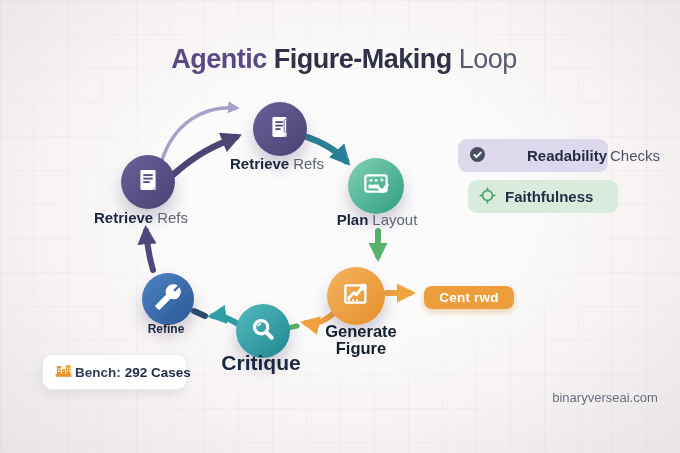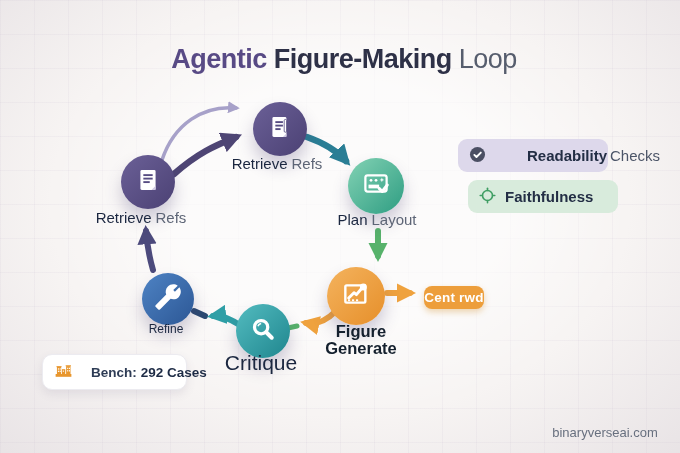--- a/index.html
+++ b/index.html
@@ -30,44 +30,44 @@
 
   .node{position:absolute;border-radius:50%;display:flex;align-items:center;justify-content:center;z-index:3;
         box-shadow:0 10px 16px rgba(70,60,110,.25);}
   .node-purple{background:linear-gradient(135deg,#6b6097,#4b4174);}
   .node-green {background:linear-gradient(135deg,#83d2b4,#2e9d82);}
   .node-orange{background:linear-gradient(135deg,#f4b35e,#e68f2a);}
   .node-teal  {background:linear-gradient(135deg,#53bcc0,#1f868e);}
   .node-blue  {background:linear-gradient(135deg,#4e83c4,#2c5795);}
 
   .node-label{position:absolute;width:150px;text-align:center;font-size:15px;z-index:4;white-space:nowrap;}
-  .lbl-b{font-weight:400;color:#1b2740;}
+  .lbl-b{font-weight:700;color:#1b2740;}
   .lbl-l{font-weight:500;color:#5d6576;margin-left:4px;}
   .big-label{font-size:16.5px;line-height:17px;font-weight:800;color:#14202e;}
 
   .chip{position:absolute;display:flex;align-items:center;gap:8px;border-radius:9px;
         padding:0 10px;height:33px;box-sizing:border-box;z-index:4;font-size:15px;}
   .chip-readability{left:458px;top:139px;width:150px;background:#ddd8eb;gap:40px;}
   .chip-faithfulness{left:468px;top:180px;width:150px;background:#d8ebdc;}
   .chip .cb{font-weight:700;color:#232e45;}
   .chip .cl{font-weight:500;color:#4c5568;margin-left:3px;}
 
-  .reward{position:absolute;left:424px;top:286px;width:60px;height:23px;background:#ED9E3B;
+  .reward{position:absolute;left:424px;top:286px;width:90px;height:23px;background:#ED9E3B;
           border-radius:8px;display:flex;align-items:center;justify-content:center;z-index:4;
           color:#fff;font-weight:800;font-size:13.5px;letter-spacing:0.2px;
           box-shadow:0 3px 6px rgba(210,140,40,.35);text-align:center;}
 
   .bench{position:absolute;left:42px;top:354px;width:145px;height:36px;background:#ffffff;
-         border:1px solid #ecebf0;border-radius:10px;display:flex;align-items:center;gap:17px;
+         border:1px solid #ecebf0;border-radius:10px;display:flex;align-items:center;gap:1px;
          padding:0 10px;box-sizing:border-box;z-index:4;box-shadow:0 4px 10px rgba(100,90,120,.12);
          font-size:13.5px;white-space:nowrap;}
   .bench .bp{font-weight:600;color:#2e3c55;}
   .bench .bv{font-weight:800;color:#1d2b45;margin-left:4px;}
 
-  .watermark{position:absolute;left:540px;top:425px;width:130px;text-align:center;
+  .watermark{position:absolute;left:540px;top:390px;width:130px;text-align:center;
              font-size:13px;font-weight:500;color:#68707f;z-index:4;}
 </style>
 </head>
 <body>
 
 <div class="canvas">
 
   <div class="title">
     <span class="t1">Agentic</span><span class="t2">Figure-Making</span><span class="t3">Loop</span>
   </div>
@@ -161,22 +161,22 @@
           <rect x="4" y="5.5" width="15" height="13" rx="1" fill="none" stroke="#ffffff" stroke-width="1.8"></rect>
           <rect x="6" y="16" width="1.6" height="1.4" fill="#ffffff"></rect>
           <rect x="9" y="16" width="1.6" height="1.4" fill="#ffffff"></rect>
           <rect x="12" y="16" width="1.6" height="1.4" fill="#ffffff"></rect>
           <path d="M6.5 15 L10.5 11 L12.3 12.5 L16.5 7.5" fill="none" stroke="#ffffff" stroke-width="2.2" stroke-linecap="round" stroke-linejoin="round"></path>
           <circle cx="17.5" cy="6.8" r="2.6" fill="#ffffff"></circle>
         </svg>
     </span>
   </div>
   <div class="node-label big-label" style="left:286px;top:323px;">
+    <div>Generate</div>
     <div>Figure</div>
-    <div>Generate</div>
   </div>
 
   <div class="node node-teal" style="left:236px;top:304px;width:54px;height:54px;">
     <span>
       <svg width="30" height="30" viewBox="0 0 24 24">
           <circle cx="10.5" cy="10.5" r="5.3" fill="none" stroke="#ffffff" stroke-width="2.6"></circle>
           <path d="M8.2 9.3 A3 3 0 0 1 10 7.8" fill="none" stroke="#ffffff" stroke-width="1.3" stroke-linecap="round"></path>
           <line x1="14.6" y1="14.6" x2="19" y2="19" stroke="#ffffff" stroke-width="3.2" stroke-linecap="round"></line>
         </svg>
     </span>

